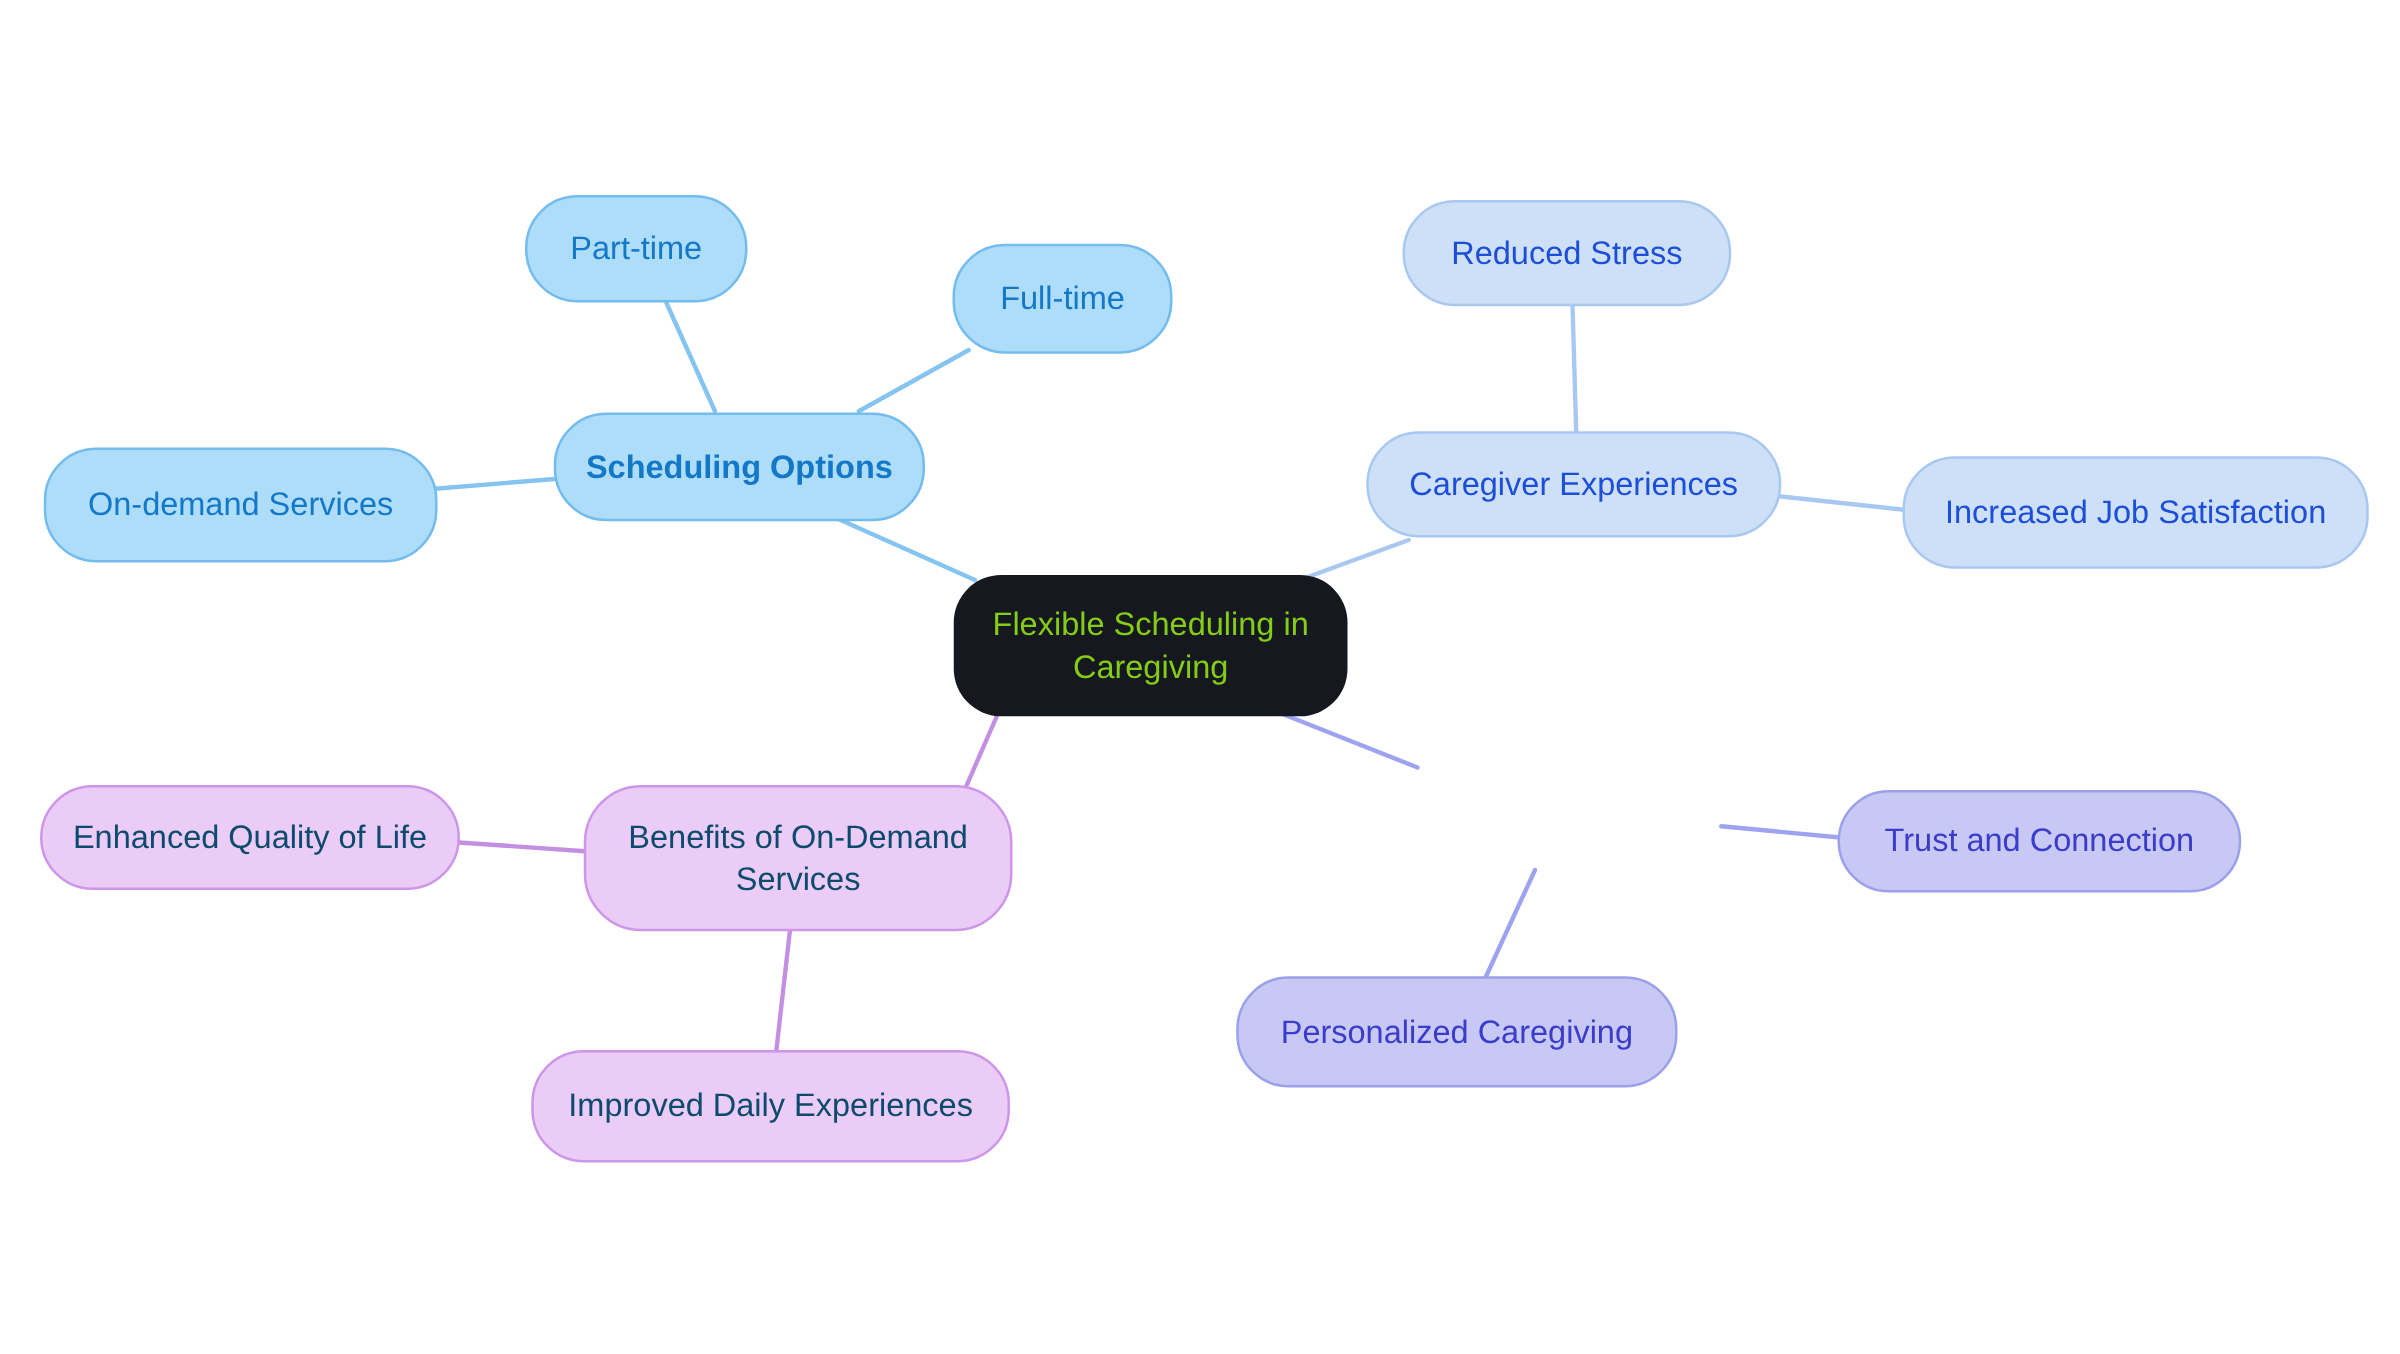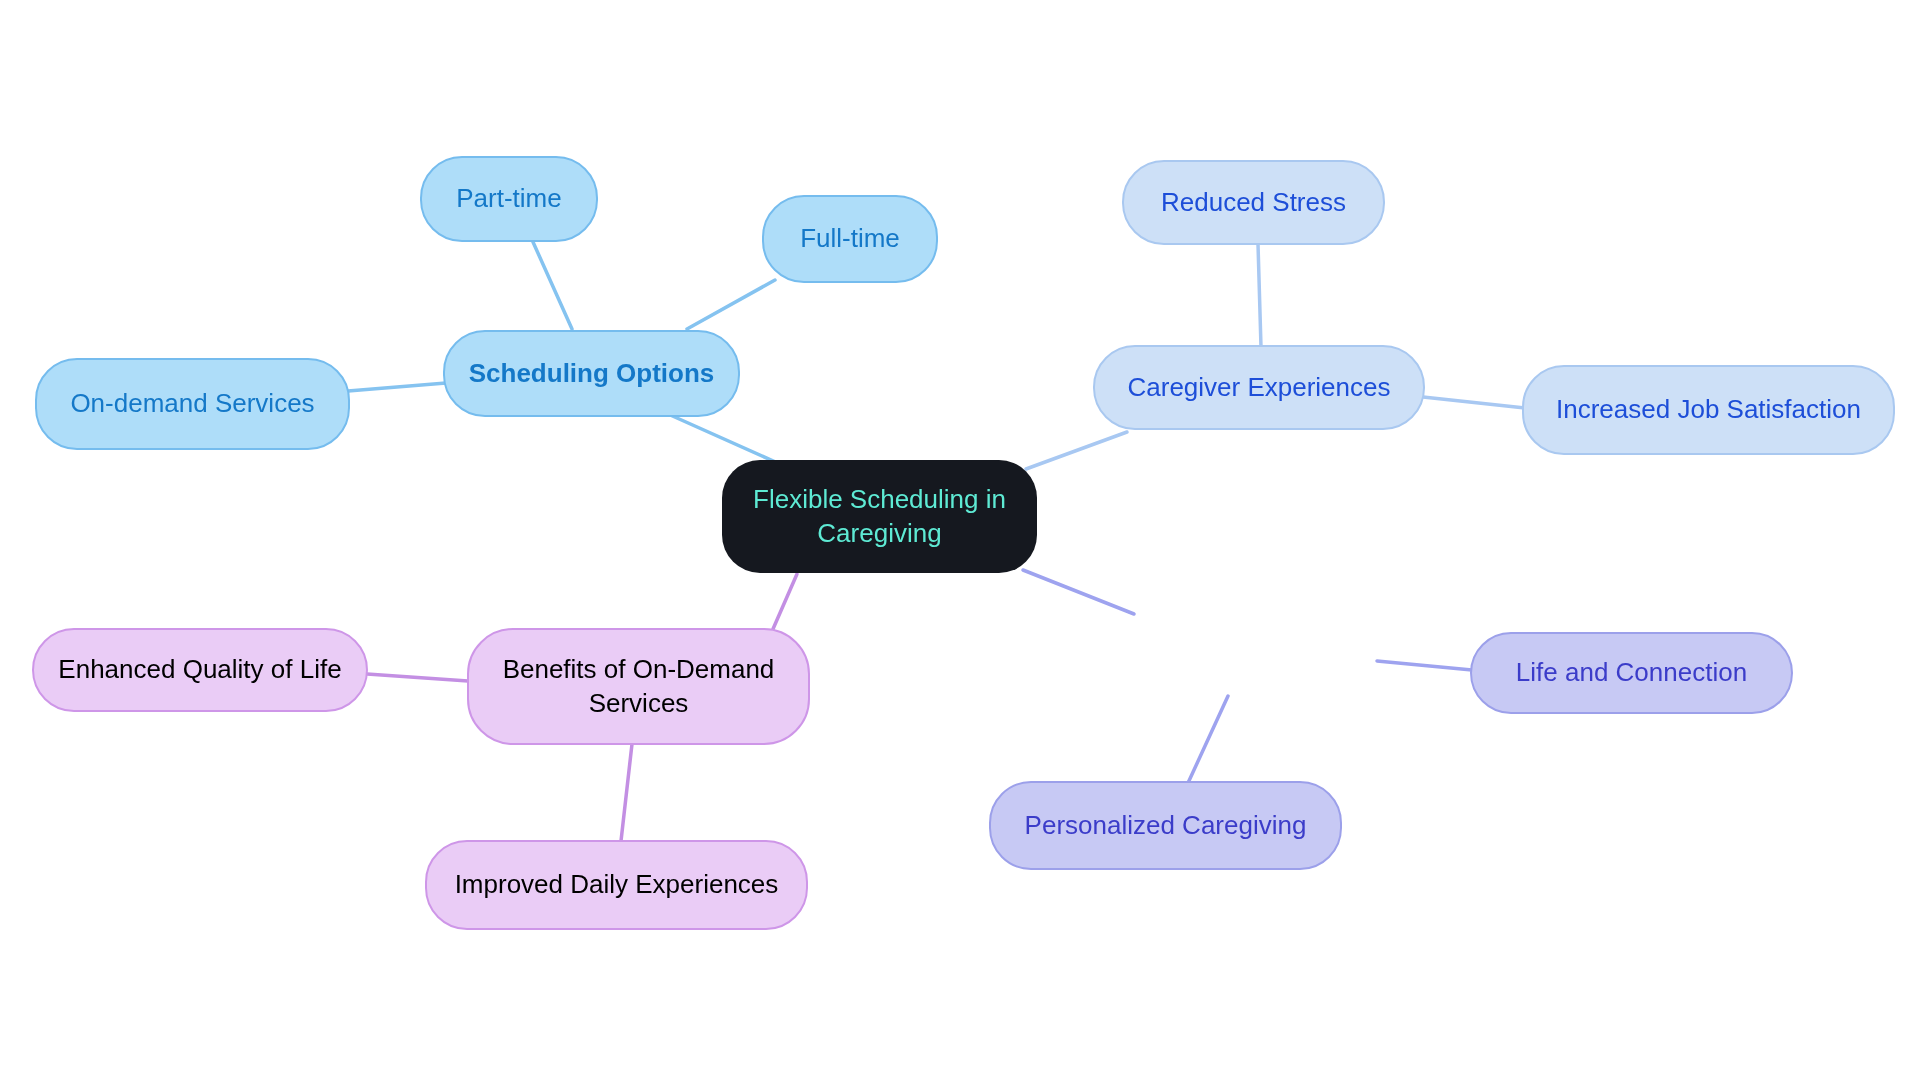--- a/index.html
+++ b/index.html
@@ -32,29 +32,30 @@
     font-size: 26px;
     line-height: 1.28;
     border-radius: 42px;
     border: 2px solid transparent;
     padding: 0 18px;
     cursor: pointer;
     user-select: none;
   }
   .node-root {
     background: #15181f;
-    color: #5eead4;
+    color: #84cc16;
     border: none;
     border-radius: 38px;
     z-index: 2;
+    margin-left: 41px;
   }
   .b-sched { background: #aeddf9; border-color: #75bcee; color: #1478c8; }
   .b-care  { background: #cde0f7; border-color: #a9c8f0; color: #1d4ed8; }
   .b-eld   { background: #c7c9f4; border-color: #9ca0ea; color: #3b3cc9; }
-  .b-ben   { background: #eaccf6; border-color: #ce96e8; color: #000000; text-align: center; }
+  .b-ben   { background: #eaccf6; border-color: #ce96e8; color: #0c4a6e; text-align: center; }
 </style>
 </head>
 <body>
 
 <div class="canvas">
 
   <svg class="edges" width="1920" height="1083" viewBox="0 0 1920 1083">
 
     <line x1="533" y1="242" x2="572" y2="329" stroke="#85c3f0" stroke-width="3.5" stroke-linecap="round"></line>
     <line x1="775" y1="280" x2="687" y2="329" stroke="#85c3f0" stroke-width="3.5" stroke-linecap="round"></line>
@@ -95,21 +96,21 @@
     <span>Caregiver Experiences</span>
   </div>
   <div class="node b-care" style="left:1122px; top:160px; width:263px; height:85px;">
     <span>Reduced Stress</span>
   </div>
   <div class="node b-care" style="left:1522px; top:365px; width:373px; height:90px;">
     <span>Increased Job Satisfaction</span>
   </div>
 
   <div class="node b-eld" style="left:1470px; top:632px; width:323px; height:82px;">
-    <span>Life and Connection</span>
+    <span>Trust and Connection</span>
   </div>
   <div class="node b-eld" style="left:989px; top:781px; width:353px; height:89px;">
     <span>Personalized Caregiving</span>
   </div>
 
   <div class="node b-ben" style="left:467px; top:628px; width:343px; height:117px; border-radius:46px;">
     <span>Benefits of On-Demand Services</span>
   </div>
   <div class="node b-ben" style="left:32px; top:628px; width:336px; height:84px;">
     <span>Enhanced Quality of Life</span>

